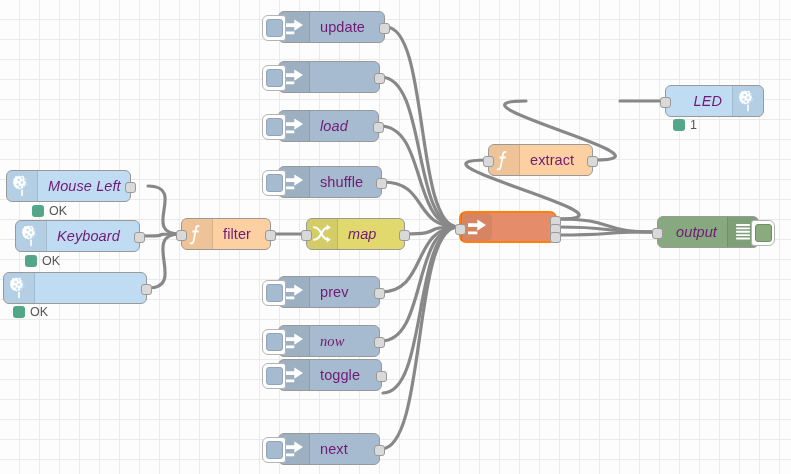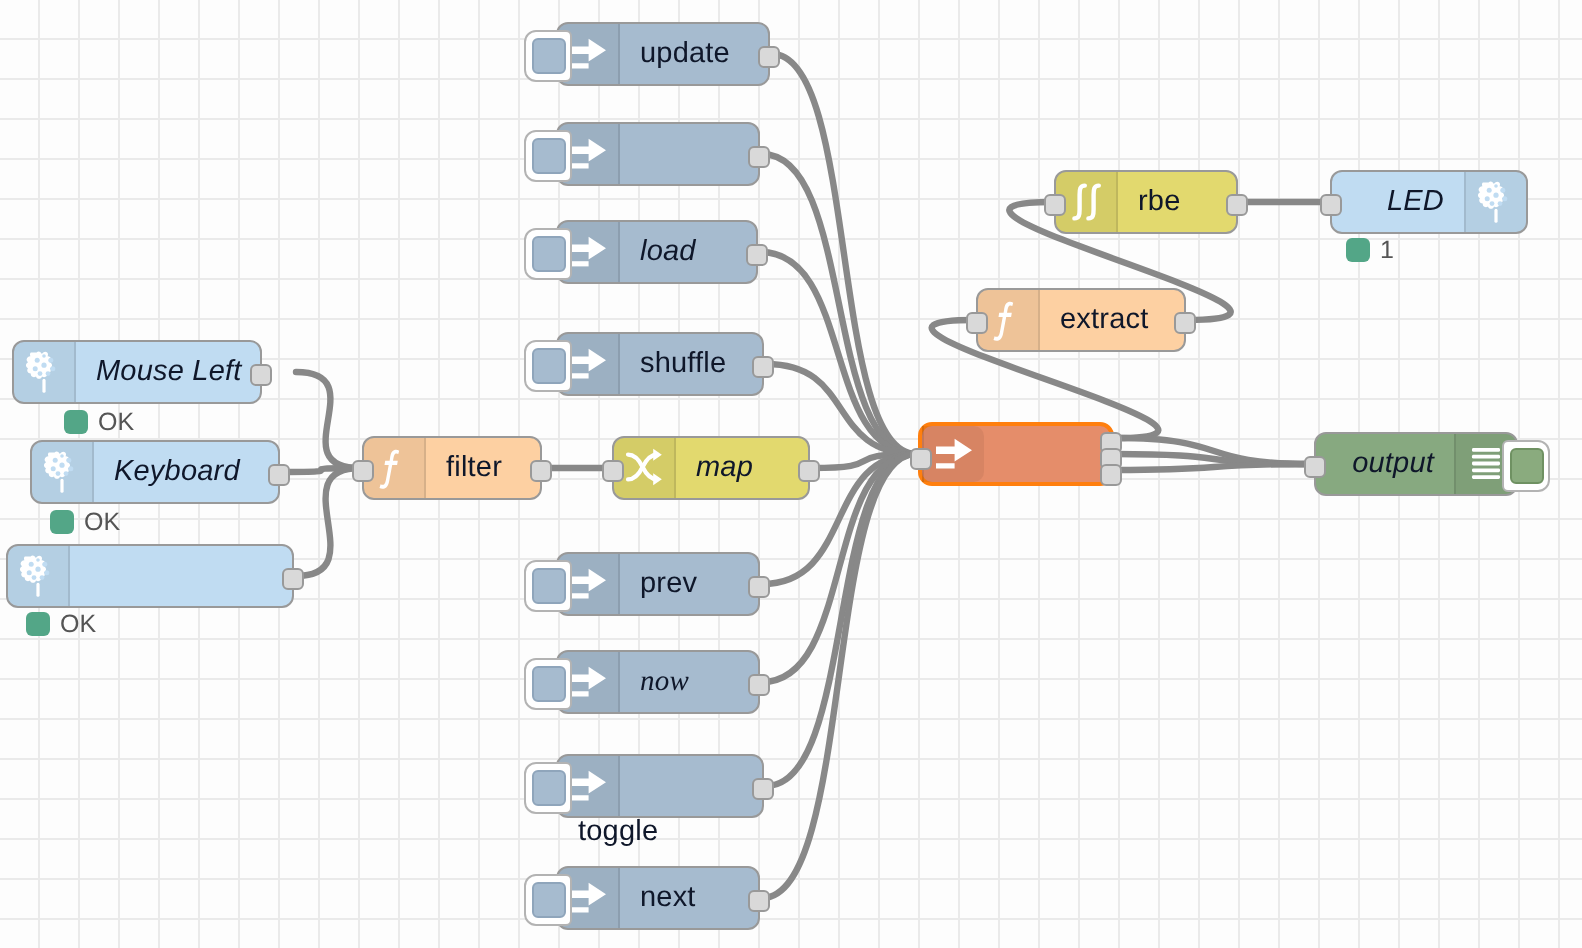--- a/index.html
+++ b/index.html
@@ -48,21 +48,21 @@
   .node.selected {
     border: 2px solid #ff7f0e;
     border-radius: 7px;
   }
   .node .label {
     flex: 1 1 auto;
     display: flex;
     align-items: center;
     padding: 0 10px;
     font-size: 14.5px;
-    color: #0f172a;
+    color: #701a75;
     white-space: nowrap;
     letter-spacing: 0.1px;
   }
   .node .label.italic { font-style: italic; }
   .node .label.right  { justify-content: flex-end; }
 
   .icon-box {
     width: 30px;
     flex: 0 0 30px;
     display: flex;
@@ -354,21 +354,21 @@
           <path d="M2 6.2h9.3V2.4L20 8.1l-8.7 5.7V10H2z" fill="#ffffff"></path>
           <path d="M2 14.6h9.3v2.6H2z" fill="#ffffff"></path>
         </svg>
       </div>
       <div class="label italic">now</div>
       <div class="port out" style="top: 10.5px;"></div>
       <div class="inject-btn">
         <i></i>
       </div>
     </div>
-    <div class="node" style="left: 278px; top: 377px; width: 104px; background: rgb(166, 187, 207); flex-direction: column;">
+    <div class="node" style="left: 278px; top: 359px; width: 104px; background: rgb(166, 187, 207);">
       <div class="icon-box left">
         <svg width="22" height="20" viewBox="0 0 22 20">
           <path d="M2 6.2h9.3V2.4L20 8.1l-8.7 5.7V10H2z" fill="#ffffff"></path>
           <path d="M2 14.6h9.3v2.6H2z" fill="#ffffff"></path>
         </svg>
       </div>
       <div class="label">toggle</div>
       <div class="port out" style="top: 10.5px;"></div>
       <div class="inject-btn">
         <i></i>
@@ -387,33 +387,20 @@
         <i></i>
       </div>
     </div>
     <div class="node" style="left: 488px; top: 144px; width: 105px; background: rgb(253, 208, 162);">
       <div class="icon-box left">
         <svg width="18" height="22" viewBox="0 0 18 22">
           <path d="M11.6 2.4c-1-.7-2.6-.7-3.5.4-.7.8-.9 2-1.1 3.3l-.2 1.3H4.6l-.35 2.1h2.1l-1.35 7.3c-.2 1.1-.45 2-1.0 2.4-.5.35-1.2.25-1.7-.1l-.55 1.9c1.05.55 2.5.5 3.4-.3.95-.85 1.3-2.25 1.55-3.75l1.4-7.45h2.45l.35-2.1H8.5l.2-1.2c.15-.9.35-1.85.85-2.25.45-.35 1.1-.25 1.6.1z" fill="#ffffff"></path>
         </svg>
       </div>
       <div class="label">extract</div>
-      <div class="port in" style="top: 10.5px;"></div>
-      <div class="port out" style="top: 10.5px;"></div>
-    </div>
-    <div class="node" style="left: 527px; top: 85px; width: 92px; background: rgb(226, 217, 110);">
-      <div class="icon-box left">
-        <svg width="20" height="22" viewBox="0 0 20 22">
-          <g stroke="#ffffff" stroke-width="2.2" fill="none" stroke-linecap="round" stroke-linejoin="round">
-            <path d="M4.2 19.2c2.4 0 2.6-1.8 2.6-4.6V7.4c0-2.8.2-4.6 2.6-4.6"></path>
-            <path d="M11.2 19.2c2.4 0 2.6-1.8 2.6-4.6V7.4c0-2.8.2-4.6 2.6-4.6"></path>
-          </g>
-        </svg>
-      </div>
-      <div class="label">rbe</div>
       <div class="port in" style="top: 10.5px;"></div>
       <div class="port out" style="top: 10.5px;"></div>
     </div>
     <div class="node" style="left: 665px; top: 85px; width: 99px; background: rgb(192, 220, 242);">
       <div class="label italic right">LED</div>
       <div class="icon-box right">
         <svg width="20" height="22" viewBox="0 0 20 22">
           <g fill="#ffffff">
             <path d="M6.3 1.2c.9-.9 2.2-.3 2.6.8.5-1 1.8-1.6 2.7-.8.5.5.5 1.3.2 1.9 1 .1 1.9.8 1.9 1.7 0 .5-.3 1-.7 1.3.7.4 1.1 1.1 1 1.8-.1.5-.5 1-1 1.2.4.5.5 1.2.2 1.8-.3.6-1 .9-1.6.8.1.7-.2 1.4-.8 1.7-.6.3-1.3.2-1.8-.2-.2.7-.8 1.2-1.5 1.2s-1.3-.5-1.5-1.2c-.5.4-1.2.5-1.8.2-.6-.3-.9-1-.8-1.7-.6.1-1.3-.2-1.6-.8-.3-.6-.2-1.3.2-1.8-.5-.2-.9-.7-1-1.2-.1-.7.3-1.4 1-1.8-.4-.3-.7-.8-.7-1.3 0-.9.9-1.6 1.9-1.7-.3-.6-.3-1.4.2-1.9z"></path>
           </g>

